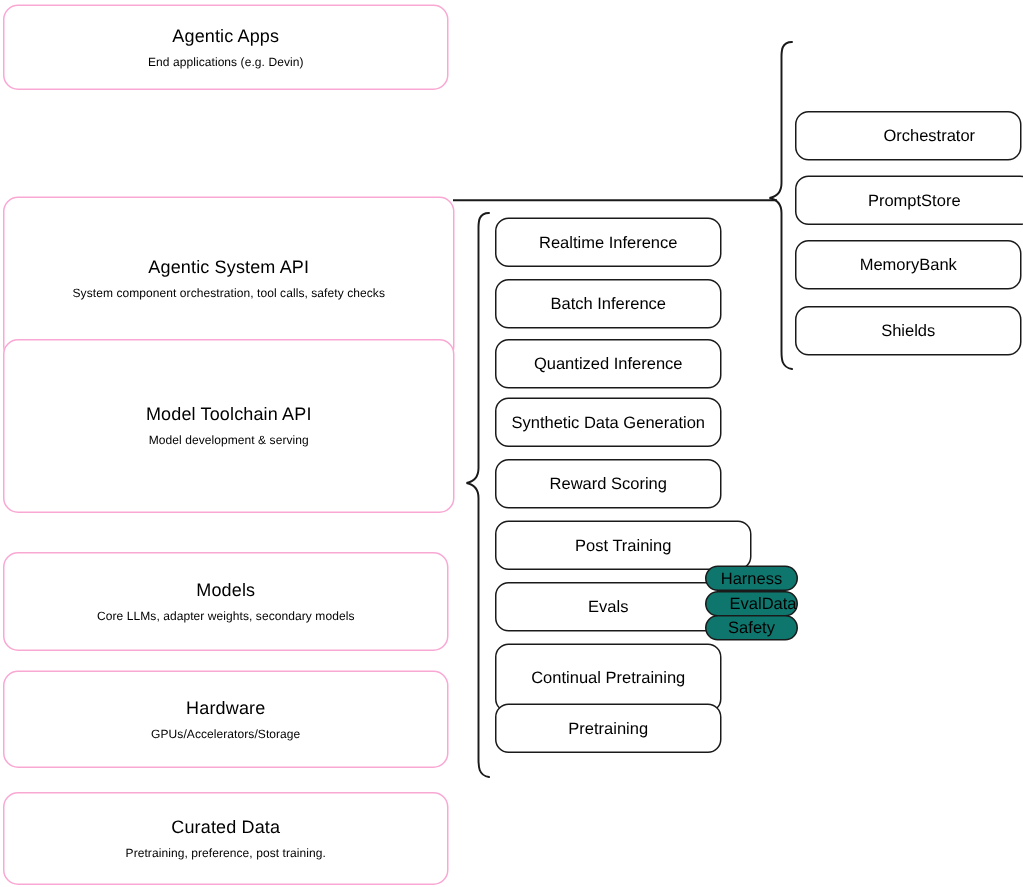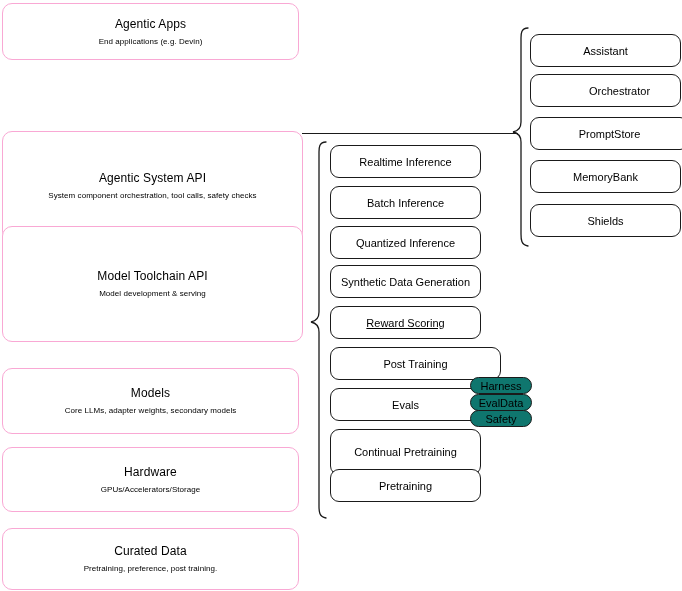--- a/index.html
+++ b/index.html
@@ -135,61 +135,58 @@
   </div>
   <div class="stack-box" style="left:330px; top:186px; width:151px; height:33px;">
     <span>Batch Inference</span>
   </div>
   <div class="stack-box" style="left:330px; top:226px; width:151px; height:33px;">
     <span>Quantized Inference</span>
   </div>
   <div class="stack-box" style="left:330px; top:265px; width:151px; height:33px;">
     <span>Synthetic Data Generation</span>
   </div>
-  <div class="stack-box" style="left:330px; top:306px; width:151px; height:33px;text-decoration:underline;">
+  <div class="stack-box" style="left:330px; top:306px; width:151px; height:33px;">
     <span>Reward Scoring</span>
   </div>
   <div class="stack-box" style="left:330px; top:347px; width:171px; height:33px;">
     <span>Post Training</span>
   </div>
   <div class="stack-box" style="left:330px; top:388px; width:151px; height:33px;">
     <span>Evals</span>
   </div>
   <div class="stack-box" style="left:330px; top:429px; width:151px; height:46px;">
     <span>Continual Pretraining</span>
   </div>
   <div class="stack-box" style="left:330px; top:469px; width:151px; height:33px;">
     <span>Pretraining</span>
   </div>
 
   <div class="pill" style="left:470px; top:377px; width:62px; height:17px;">
     <span>Harness</span>
   </div>
-  <div class="pill" style="left:470px; top:394px; width:62px; height:17px;">
+  <div class="pill" style="left:470px; top:394px; width:62px; height:17px;justify-content:flex-end;">
     <span>EvalData</span>
   </div>
   <div class="pill" style="left:470px; top:410px; width:62px; height:17px;">
     <span>Safety</span>
   </div>
 
   <div class="brace" style="left:506px; top:26px; width:24px; height:222px;">
     <svg width="24" height="222" viewBox="0 0 24 222">
       <path d="M22,2
                C15,2 15,8 15,12
                L15,96
                C15,102 12,105 7,106
                C12,107 15,110 15,116
                L15,208
                C15,213 15,219 22,220" fill="none" stroke="#1a1a1a" stroke-width="1.3" stroke-linecap="round"></path>
     </svg>
   </div>
 
-  <div class="stack-box" style="left:530px; top:34px; width:151px; height:33px;">
-    <span>Assistant</span>
-  </div>
   <div class="stack-box" style="left:530px; top:74px; width:151px; height:33px;padding-left:28px;">
     <span>Orchestrator</span>
   </div>
   <div class="stack-box" style="left:530px; top:117px; width:159px; height:33px;">
     <span>PromptStore</span>
   </div>
   <div class="stack-box" style="left:530px; top:160px; width:151px; height:33px;">
     <span>MemoryBank</span>
   </div>
   <div class="stack-box" style="left:530px; top:204px; width:151px; height:33px;">

